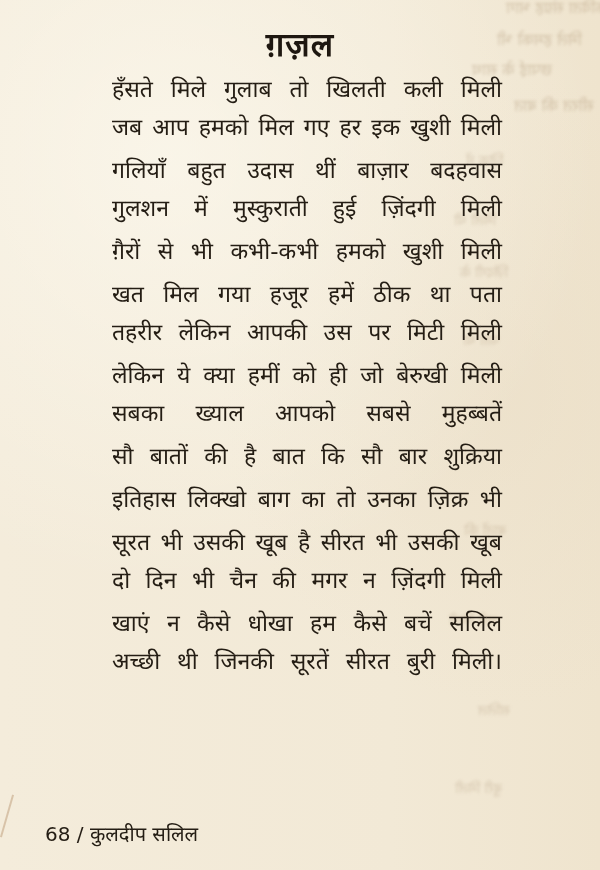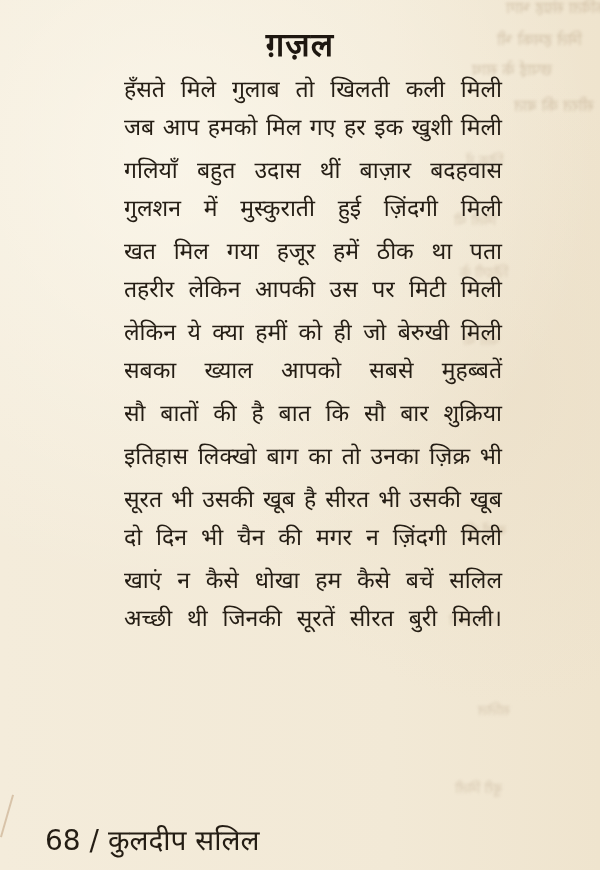--- a/index.html
+++ b/index.html
@@ -41,27 +41,26 @@
   .couplet {
     margin-bottom: 5px;
   }
   .line {
     font-size: 23px;
     line-height: 38px;
     text-align: justify;
     text-align-last: justify;
     white-space: normal;
     color: #241d14;
-    margin-left: 12px;
   }
   .footer {
     position: absolute;
     left: 45px;
     top: 820px;
-    font-size: 28px;
+    font-size: 20px;
     color: #241d14;
     text-align: center;
   }
   
   .bleed {
     position: absolute;
     transform: scaleX(-1);
     filter: blur(1.4px);
     color: rgba(148,118,82,0.30);
     font-size: 16px;
@@ -105,20 +104,21 @@
   <div class="poem">
     <div class="couplet">
       <div class="line">हँसते मिले गुलाब तो खिलती कली मिली</div>
       <div class="line">जब आप हमको मिल गए हर इक खुशी मिली</div>
     </div>
     <div class="couplet">
       <div class="line">गलियाँ बहुत उदास थीं बाज़ार बदहवास</div>
       <div class="line">गुलशन में मुस्कुराती हुई ज़िंदगी मिली</div>
     </div>
     <div class="couplet">
+      <div class="line">ग़ैरों से भी कभी-कभी हमको खुशी मिली</div>
     </div>
     <div class="couplet">
       <div class="line">खत मिल गया हजूर हमें ठीक था पता</div>
       <div class="line">तहरीर लेकिन आपकी उस पर मिटी मिली</div>
     </div>
     <div class="couplet">
       <div class="line">लेकिन ये क्या हमीं को ही जो बेरुखी मिली</div>
       <div class="line">सबका ख्याल आपको सबसे मुहब्बतें</div>
     </div>
     <div class="couplet">

